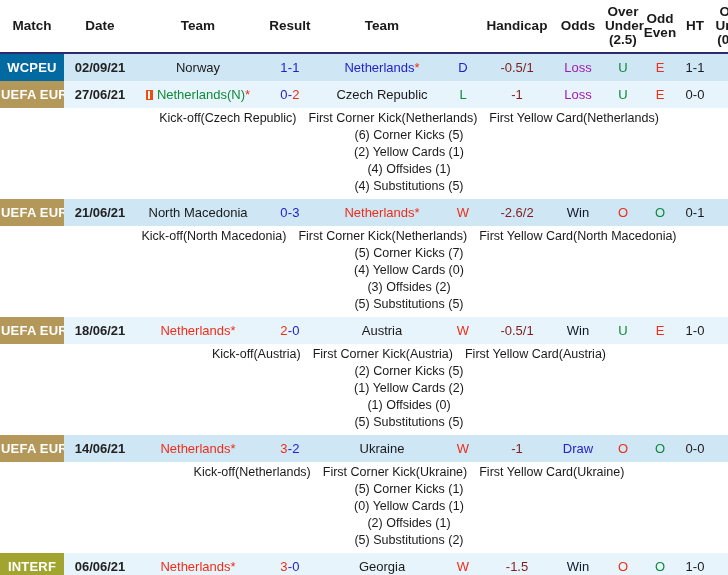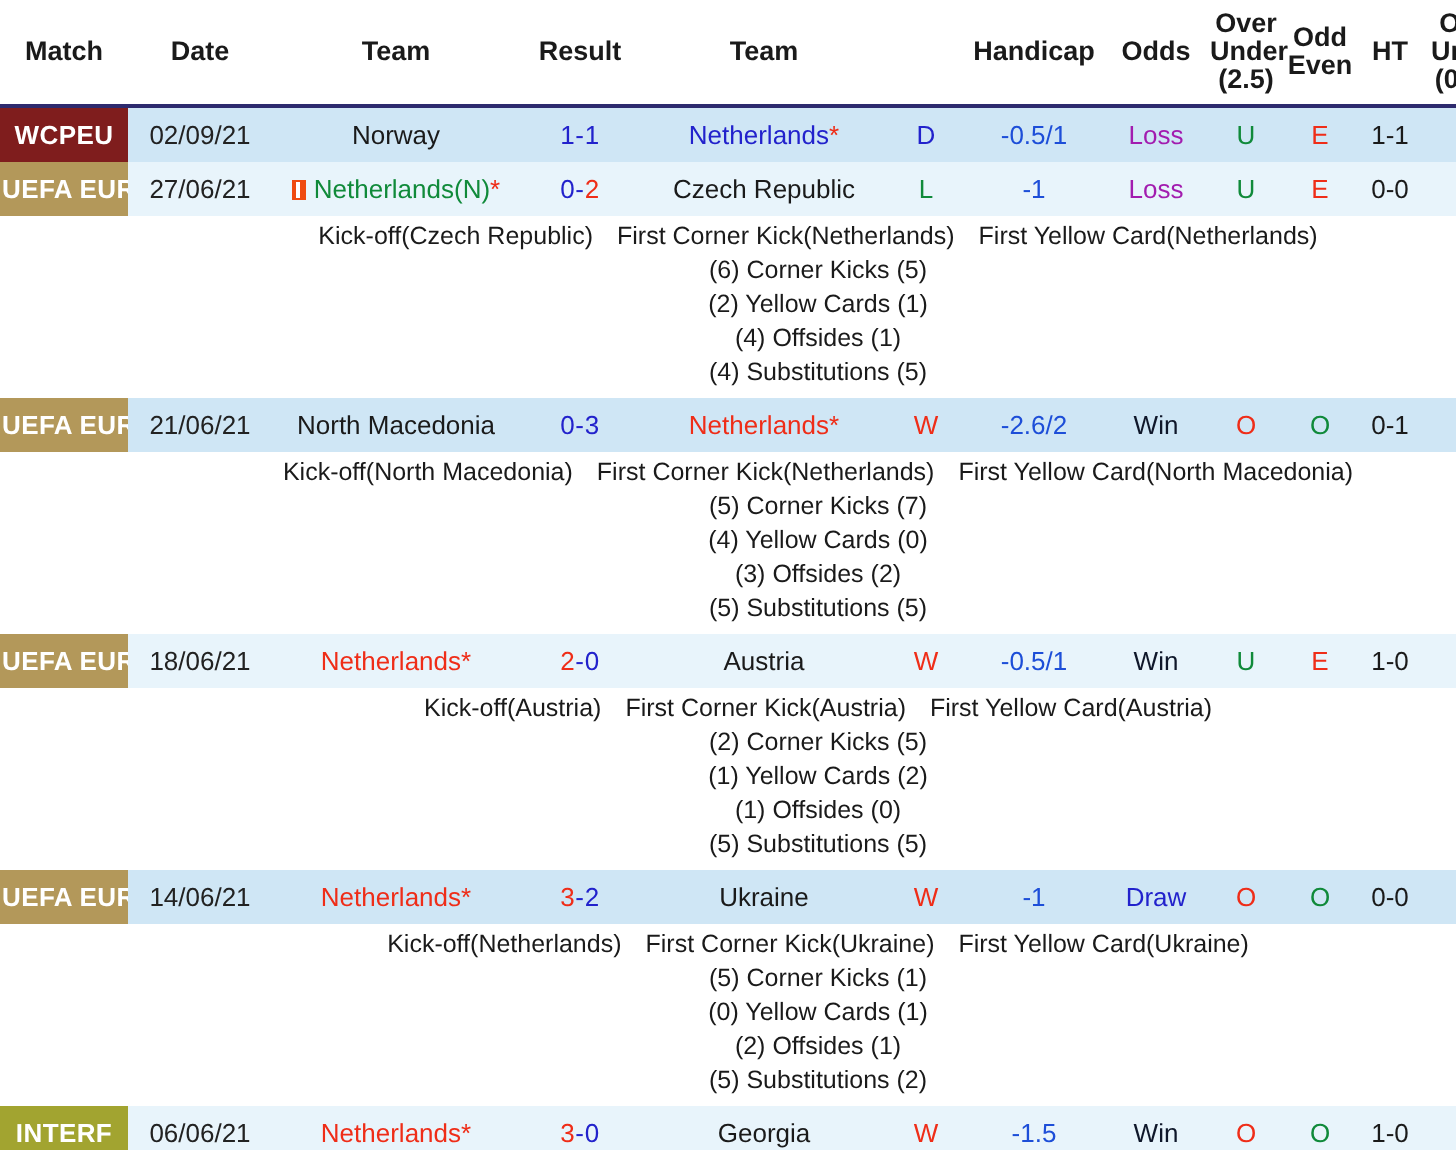--- a/index.html
+++ b/index.html
@@ -60,38 +60,38 @@
   tr.bg-b td { background: #e8f4fb; }
 
   td.league {
     color: #ffffff;
     font-weight: bold;
     font-size: 12px;
     line-height: 1.0;
     padding: 1px 2px;
     letter-spacing: 0.2px;
   }
-  td.date { color: #222222; font-size: 12.5px; }
+  td.date { color: #222222; font-size: 12.5px; font-weight: bold; }
 
   .score { font-weight: normal; letter-spacing: 0.3px; }
   .s-red  { color: #ef2d18; }
   .s-blue { color: #2222cc; }
 
   .t-red   { color: #ef2d18; }
   .t-green { color: #108a3a; }
   .t-blue  { color: #2222cc; }
   .t-black { color: #1a1a1a; }
 
   .star { color: #ef2d18; }
 
   .wdl-W { color: #ef2d18; font-weight: normal; }
   .wdl-D { color: #2222cc; }
   .wdl-L { color: #108a3a; }
 
-  .hcap { color: #1d4ed8; }
+  .hcap { color: #7f1d1d; }
 
   .odds-Win  { color: #0f172a; }
   .odds-Loss { color: #a21caf; }
   .odds-Draw { color: #2222cc; }
 
   .ou-O { color: #ef2d18; }
   .ou-U { color: #108a3a; }
   .oe-O { color: #108a3a; }
   .oe-E { color: #ef2d18; }
   .ht   { color: #1a1a1a; }
@@ -161,21 +161,21 @@
         <th>Handicap</th>
         <th>Odds</th>
         <th>Over Under (2.5)</th>
         <th>Odd Even</th>
         <th>HT</th>
         <th>Over Under (0.75)</th>
       </tr>
   </thead>
   <tbody id="table-body">
       <tr class="match-row bg-a">
-        <td class="league" style="background: #7f1d1d;">WCPEU</td>
+        <td class="league" style="background: #0369a1;">WCPEU</td>
         <td class="date">02/09/21</td>
         <td><span class="t-black">Norway</span></td>
         <td class="score"><span class="s-blue">1</span><span class="s-blue">-</span><span class="s-blue">1</span></td>
         <td><span class="t-blue">Netherlands</span><span class="star">*</span></td>
         <td class="wdl-D">D</td>
         <td class="hcap">-0.5/1</td>
         <td class="odds-Loss">Loss</td>
         <td class="ou-U">U</td>
         <td class="oe-E">E</td>
         <td class="ht">1-1</td>

